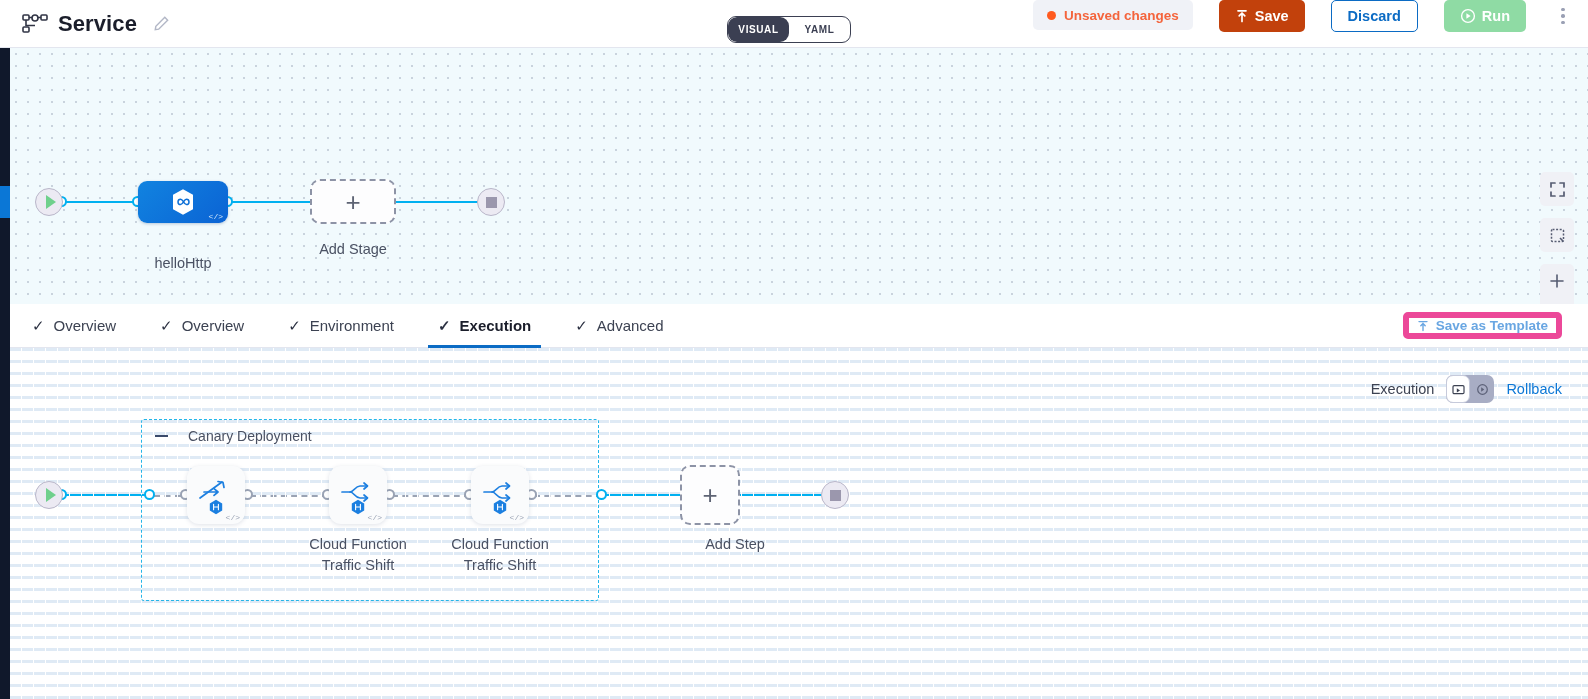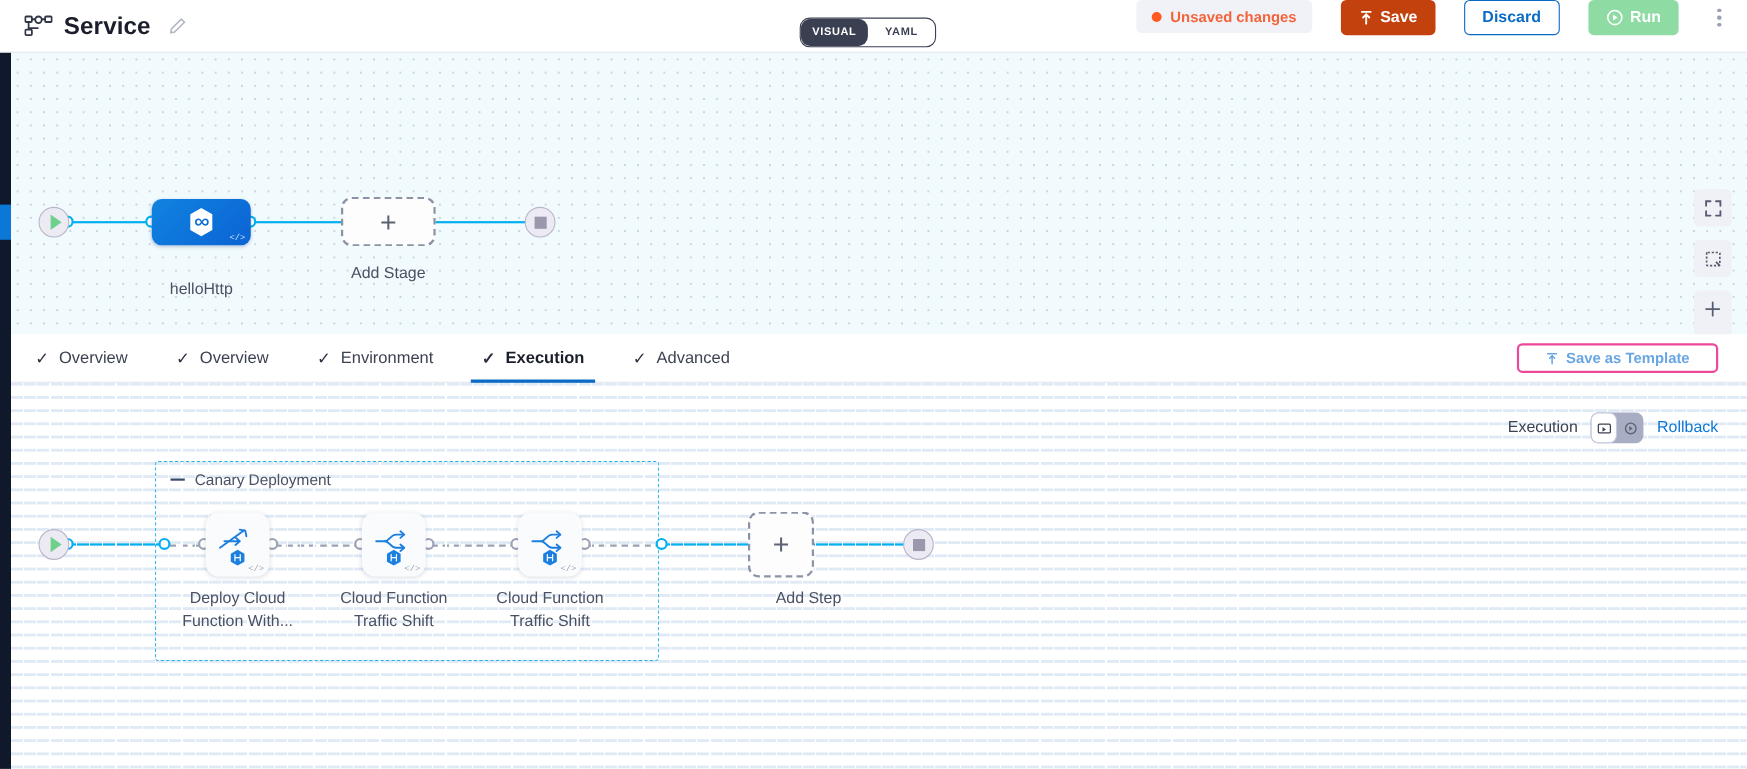--- a/index.html
+++ b/index.html
@@ -148,21 +148,21 @@
     position:absolute; right:5px; bottom:2px; font-size:8px; color:#9aa3b4;
     font-family:"Liberation Mono", monospace;
   }
 
   .stage-group {
     position: absolute; border: 1.5px dashed #24b5e8; border-radius: 3px;
     background: transparent; z-index: 2;
   }
   .stage-title {
     position: absolute; font-size: 14px; color: #4a5163; display:flex;
-    align-items:center; gap:9px; z-index:3;text-align:center;
+    align-items:center; gap:20px; z-index:3;text-align:center;
   }
   .stage-dash { width: 13px; height: 2px; background: #3a4a6b; display:block; }
 
   
   .tabs-row {
     position: absolute; left: 10px; top: 304px; width: 1578px; height: 44px;
     background: #ffffff; border-bottom: 1px solid #e3e6ef;
     display: flex; align-items: center; z-index: 15;
   }
   .tab {
@@ -170,22 +170,22 @@
     font-size: 15px; color: #3c4椒; color:#3c4252; cursor: pointer; position: relative;
   }
   .tab .chk { font-size: 15px; color: #2c3142; }
   .tab.active { font-weight: bold; color: #1b1e2b; }
   .tab.active::after {
     content: ""; position: absolute; left: 12px; right: 12px; bottom: 0;
     height: 3px; background: #0b6bc4;
   }
   .save-tpl {
     position: absolute; right: 26px; top: 8px; height: 27px;
-    border: 2px solid #ec4899; border-radius: 5px; background:#fff;
-    display: flex; align-items: center; gap: 7px; padding: 0 24px;
+    border: 6px solid #ec4899; border-radius: 5px; background:#fff;
+    display: flex; align-items: center; gap: 7px; padding: 0 8px;
     font-size: 13.5px; font-weight: bold; color: #69a6e2; cursor: pointer;
   }
   .tpl-ico { width: 12px; height: 12px; display:block; }
 
   
   .exec-bar {
     position: absolute; right: 26px; top: 375px; height: 28px;
     display: flex; align-items: center; gap: 12px; z-index: 12;
   }
   .exec-label { font-size: 14.5px; color: #3c4252; }
@@ -423,24 +423,20 @@
     </svg>
     <span class="step-badge">
       <svg width="16" height="16" viewBox="0 0 16 16">
         <path d="M8 .8l6.2 3.6v7.2L8 15.2 1.8 11.6V4.4z" fill="#1b7fe0"></path>
         <path d="M5.6 5.2v5.6M10.4 5.2v5.6M5.6 8h4.8" stroke="#ffffff" stroke-width="1.1" stroke-linecap="round"></path>
       </svg>
     </span>
     <span class="step-code">&lt;/&gt;</span>
   </div>
   <div class="port port-grey" style="left:232px; top:141px;"></div>
-  <div class="node-label" style="left:146px; top:186px; width:120px;">
-    <div>Deploy Cloud</div>
-    <div>Function With...</div>
-  </div>
 
   <div class="port port-grey" style="left:312px; top:141px;"></div>
   <div class="step-node" style="left:319px; top:118px;">
     <svg class="step-ico" viewBox="0 0 40 26" fill="none" stroke="#1c7fe0" stroke-width="1.7" stroke-linecap="round" stroke-linejoin="round">
       <path d="M4 14h8c4 0 5-6 10-6h7"></path>
       <path d="M12 14c4 0 5 6 10 6h7"></path>
       <path d="M26 5l3.5 3L26 11"></path>
       <path d="M26 17l3.5 3L26 23"></path>
     </svg>
     <span class="step-badge">

